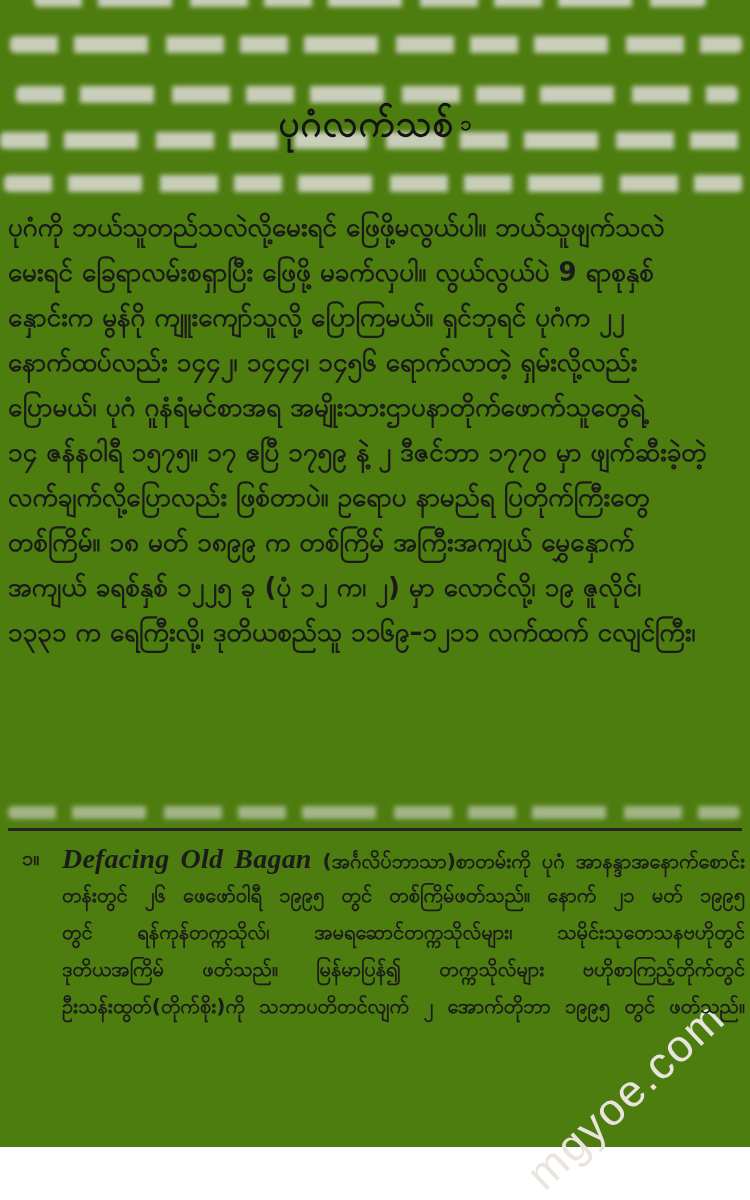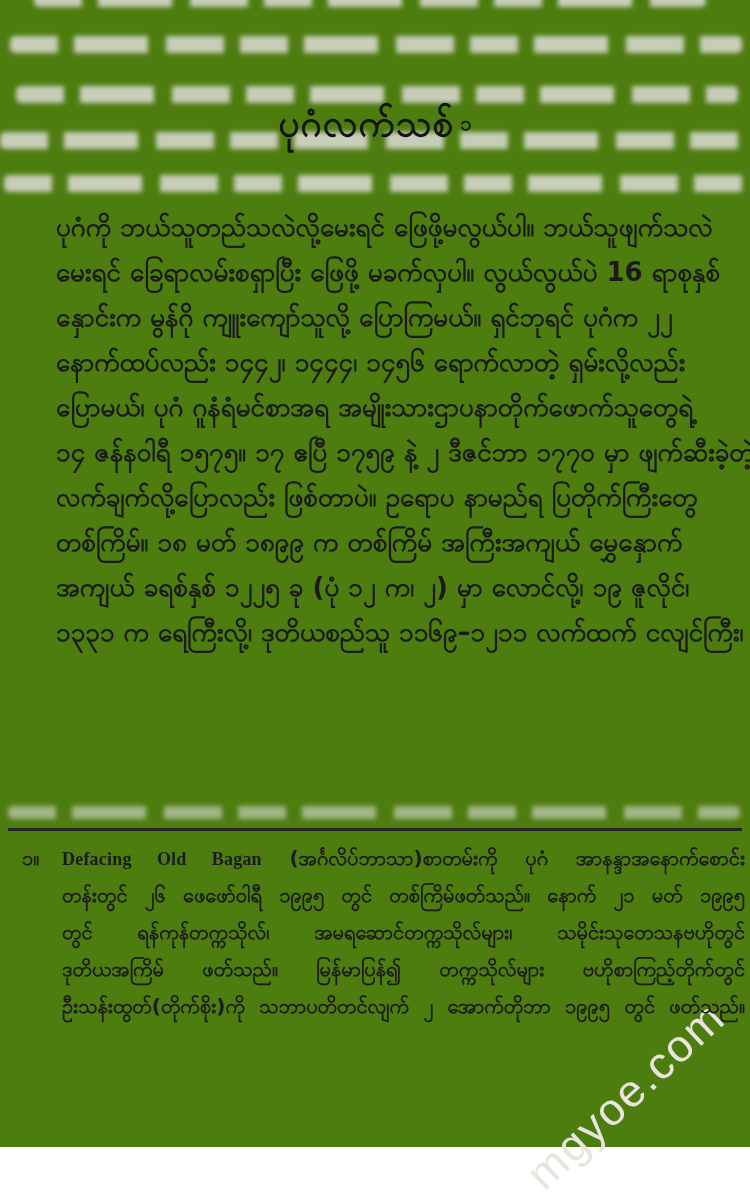--- a/index.html
+++ b/index.html
@@ -47,21 +47,21 @@
   .body-block{
     position:absolute;top:205px;left:8px;right:5px;z-index:2;
   }
   .body-line{
     font-size:26px;font-weight:600;line-height:45px;height:45px;
     white-space:nowrap;
     text-align:justify;text-align-last:justify;
     color:#1a1a1a;
   }
   
-  .body-line{display:flex;justify-content:space-between;margin-left:48px;}
+  .body-line{display:flex;justify-content:space-between;}
   .jline{
     text-align:justify;text-align-last:justify;
   }
   
   .footnote-rule{
     position:absolute;top:828px;left:8px;width:734px;height:3px;
     background:#242424;z-index:2;
   }
   .footnote-block{
     position:absolute;top:840px;left:0;right:5px;z-index:2;
@@ -72,21 +72,21 @@
     font-size:20px;font-weight:600;line-height:37px;height:37px;
     text-align:justify;text-align-last:justify;
     color:#1b1b1b;
   }
   .footnote-marker{
     position:absolute;left:-40px;top:0;
     font-size:20px;font-weight:600;text-align:left;
   }
   .footnote-latin{
     font-family:"Liberation Serif",serif;
-    font-weight:bold;font-size:18px;letter-spacing:.2px;
+    font-weight:bold;font-size:28px;letter-spacing:.2px;font-style:italic;
   }
   
   .watermark{
     position:absolute;left:552px;top:1148px;z-index:1;
     font-family:"Liberation Sans",sans-serif;
     font-size:45px;letter-spacing:2px;color:#e9e5de;
     transform:rotate(-43deg);transform-origin:left bottom;
     white-space:nowrap;
   }
 </style>
@@ -103,21 +103,21 @@
   <div class="ghost-line"></div>
 
   <div class="page-bottom-band"></div>
 
   <div class="title-row">
     <span class="title-text">ပုဂံလက်သစ်</span><sup>၁</sup>
   </div>
 
   <div class="body-block">
     <div class="body-line jline">ပုဂံကို ဘယ်သူတည်သလဲလို့မေးရင် ဖြေဖို့မလွယ်ပါ။ ဘယ်သူဖျက်သလဲ</div>
-    <div class="body-line jline">မေးရင် ခြေရာလမ်းစရှာပြီး ဖြေဖို့ မခက်လှပါ။ လွယ်လွယ်ပဲ 16 ရာစုနှစ်</div>
+    <div class="body-line jline">မေးရင် ခြေရာလမ်းစရှာပြီး ဖြေဖို့ မခက်လှပါ။ လွယ်လွယ်ပဲ 9 ရာစုနှစ်</div>
     <div class="body-line jline">နှောင်းက မွန်ဂို ကျူးကျော်သူလို့ ပြောကြမယ်။ ရှင်ဘုရင် ပုဂံက ၂၂</div>
     <div class="body-line jline">နောက်ထပ်လည်း ၁၄၄၂၊ ၁၄၄၄၊ ၁၄၅၆ ရောက်လာတဲ့ ရှမ်းလို့လည်း</div>
     <div class="body-line jline">ပြောမယ်၊ ပုဂံ ဂူနံရံမင်စာအရ အမျိုးသားဌာပနာတိုက်ဖောက်သူတွေရဲ့</div>
     <div class="body-line jline">၁၄ ဇန်နဝါရီ ၁၅၇၅။ ၁၇ ဧပြီ ၁၇၅၉ နဲ့ ၂ ဒီဇင်ဘာ ၁၇၇၀ မှာ ဖျက်ဆီးခဲ့တဲ့</div>
     <div class="body-line jline">လက်ချက်လို့ပြောလည်း ဖြစ်တာပဲ။ ဥရောပ နာမည်ရ ပြတိုက်ကြီးတွေ</div>
     <div class="body-line jline">တစ်ကြိမ်။ ၁၈ မတ် ၁၈၉၉ က တစ်ကြိမ် အကြီးအကျယ် မွှေနှောက်</div>
     <div class="body-line jline">အကျယ် ခရစ်နှစ် ၁၂၂၅ ခု (ပုံ ၁၂ က၊ ၂) မှာ လောင်လို့၊ ၁၉ ဇူလိုင်၊</div>
     <div class="body-line jline">၁၃၃၁ က ရေကြီးလို့၊ ဒုတိယစည်သူ ၁၁၆၉–၁၂၁၁ လက်ထက် ငလျင်ကြီး၊</div>
   </div>
 

